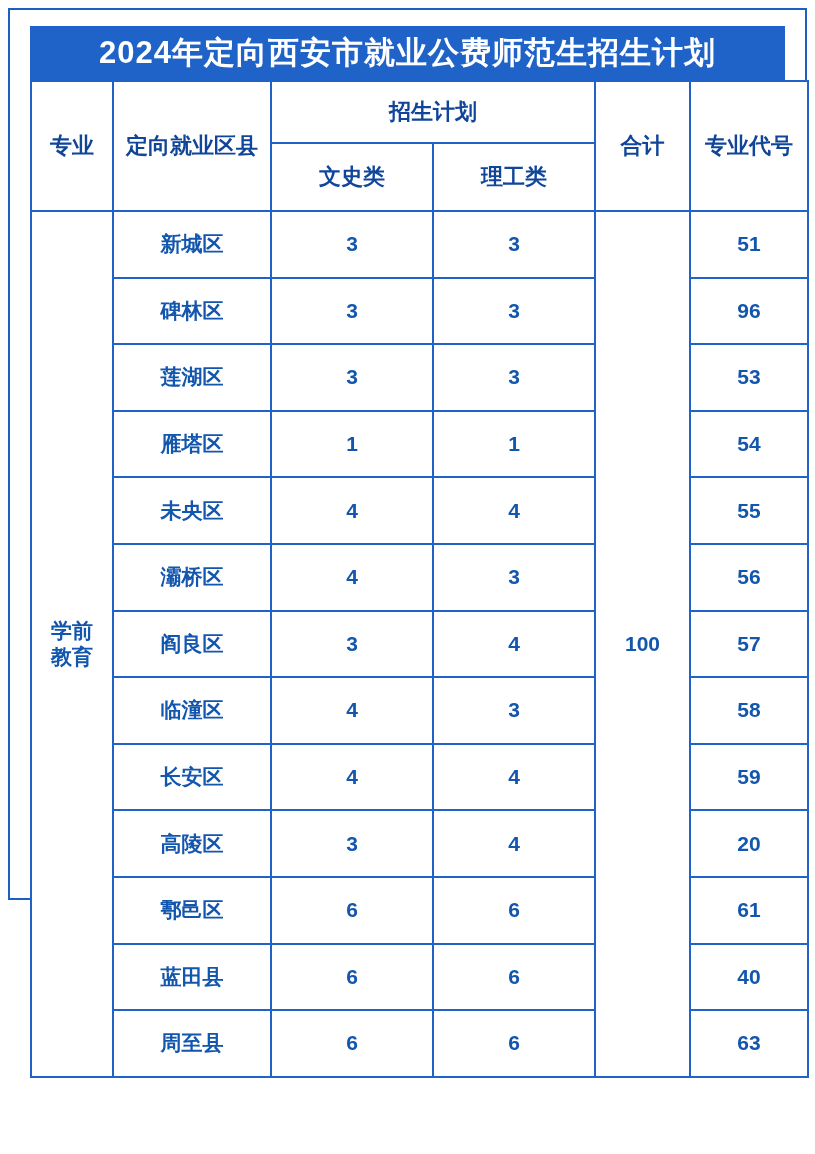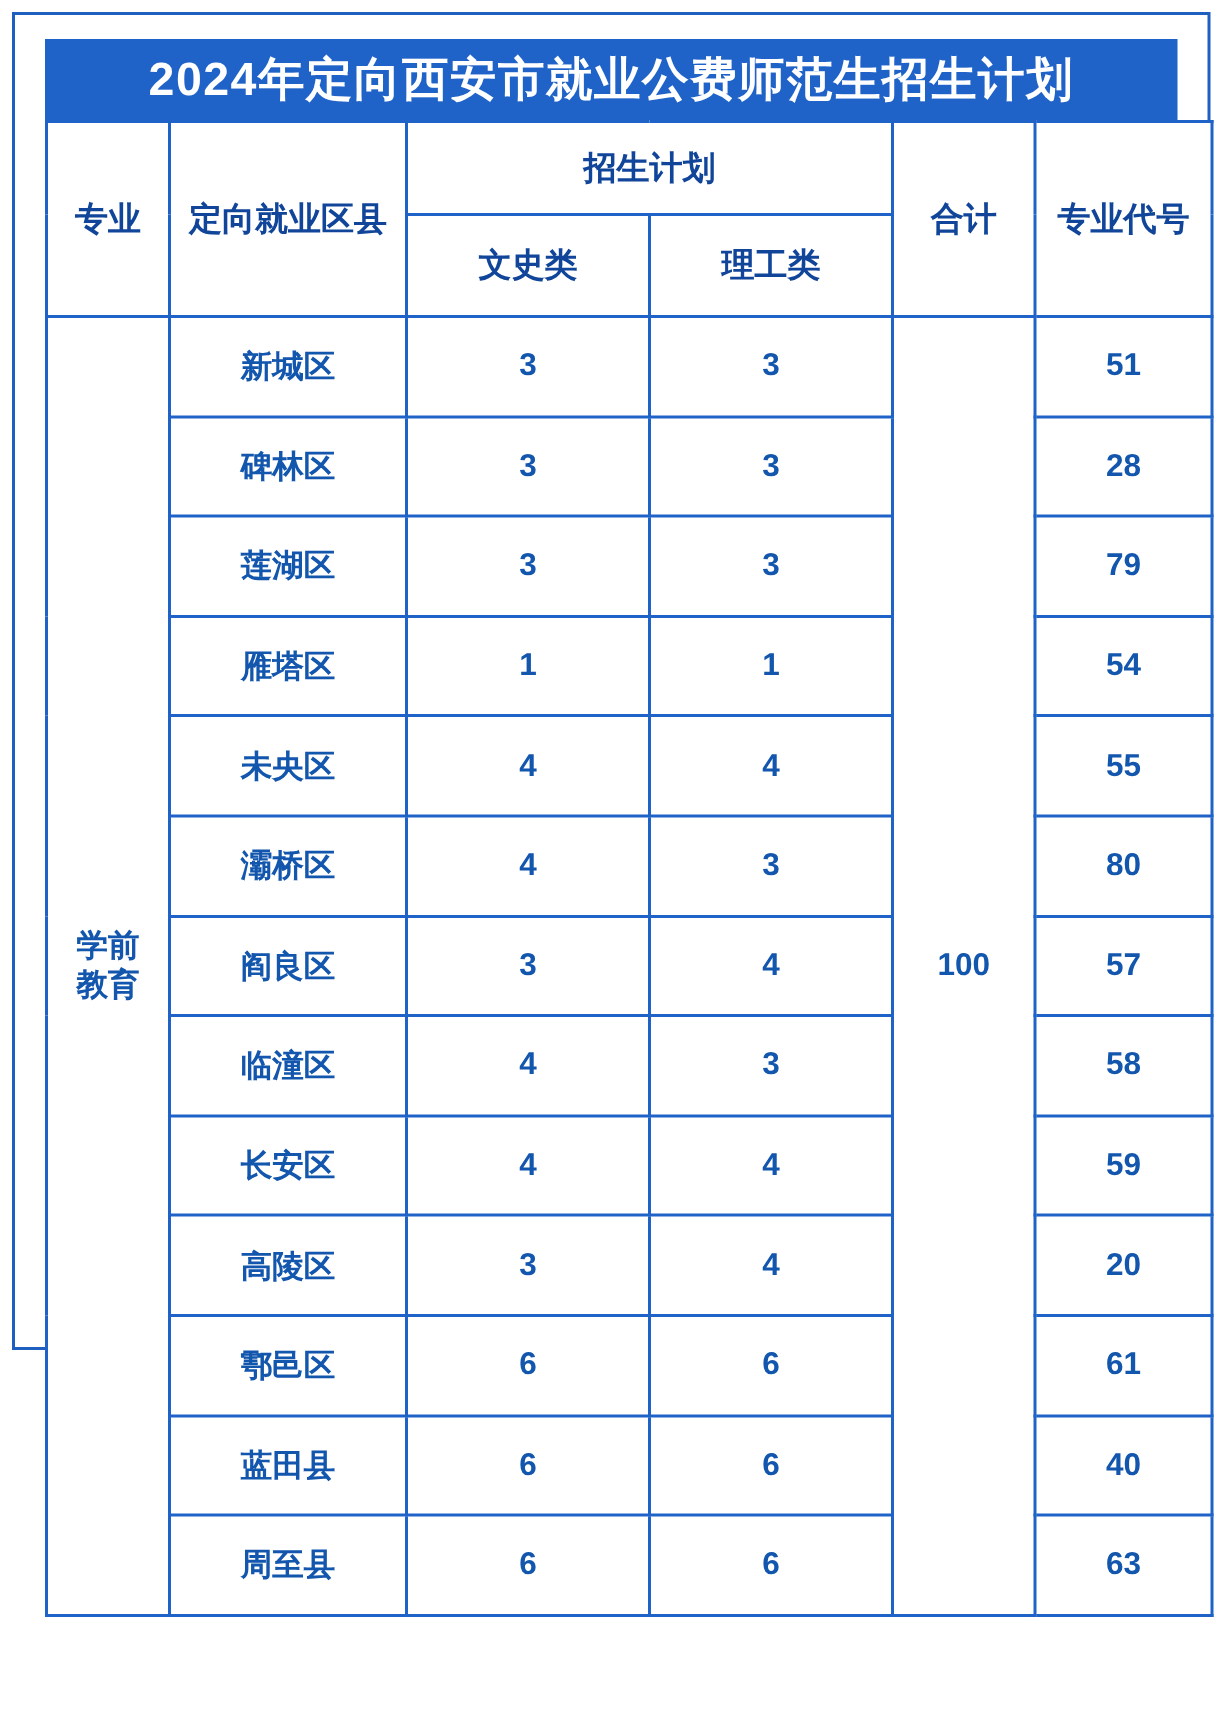--- a/index.html
+++ b/index.html
@@ -151,49 +151,49 @@
           <td class="cell-num">3</td>
           <td class="cell-num">3</td>
           <td class="cell-total" rowspan="13">100</td>
           <td class="cell-code">51</td>
         </tr>
 
         <tr class="body-row">
           <td class="cell-region">碑林区</td>
           <td class="cell-num">3</td>
           <td class="cell-num">3</td>
-          <td class="cell-code">28</td>
+          <td class="cell-code">96</td>
         </tr>
 
         <tr class="body-row">
           <td class="cell-region">莲湖区</td>
           <td class="cell-num">3</td>
           <td class="cell-num">3</td>
-          <td class="cell-code">79</td>
+          <td class="cell-code">53</td>
         </tr>
 
         <tr class="body-row">
           <td class="cell-region">雁塔区</td>
           <td class="cell-num">1</td>
           <td class="cell-num">1</td>
           <td class="cell-code">54</td>
         </tr>
 
         <tr class="body-row">
           <td class="cell-region">未央区</td>
           <td class="cell-num">4</td>
           <td class="cell-num">4</td>
           <td class="cell-code">55</td>
         </tr>
 
         <tr class="body-row">
           <td class="cell-region">灞桥区</td>
           <td class="cell-num">4</td>
           <td class="cell-num">3</td>
-          <td class="cell-code">80</td>
+          <td class="cell-code">56</td>
         </tr>
 
         <tr class="body-row">
           <td class="cell-region">阎良区</td>
           <td class="cell-num">3</td>
           <td class="cell-num">4</td>
           <td class="cell-code">57</td>
         </tr>
 
         <tr class="body-row">

